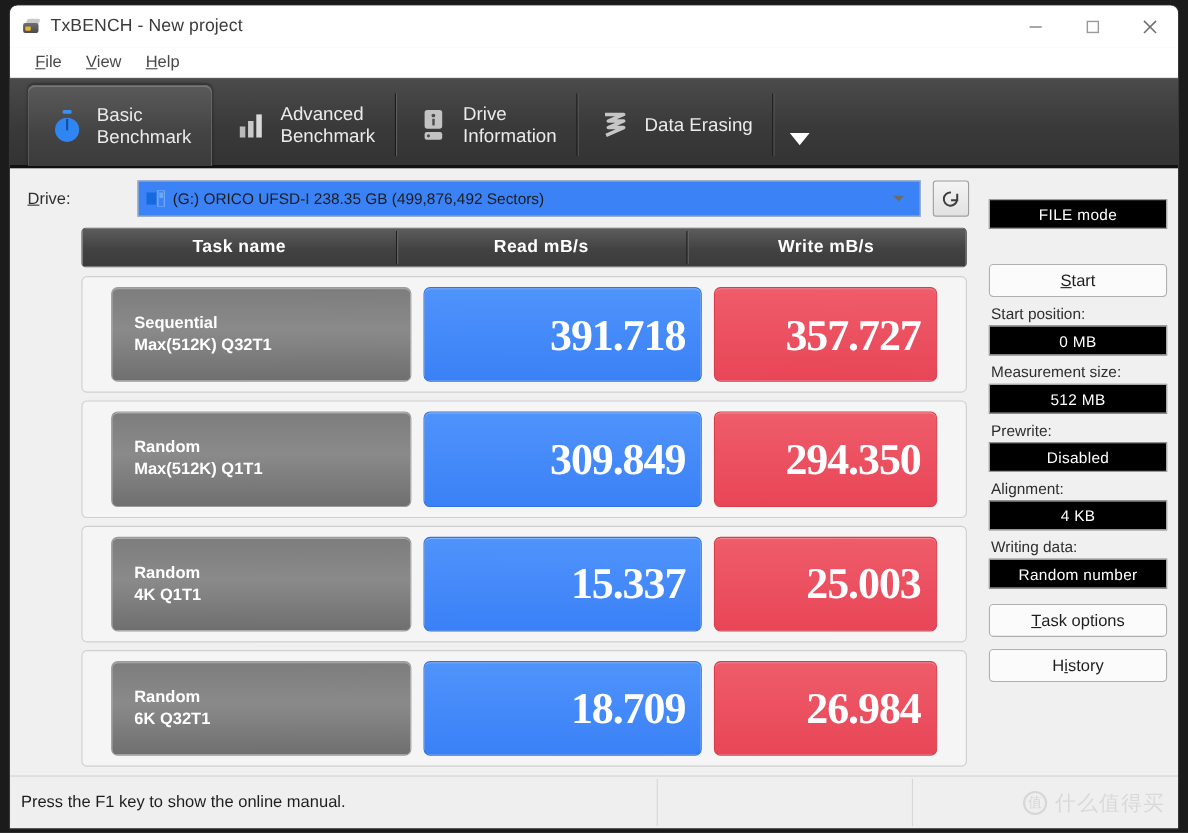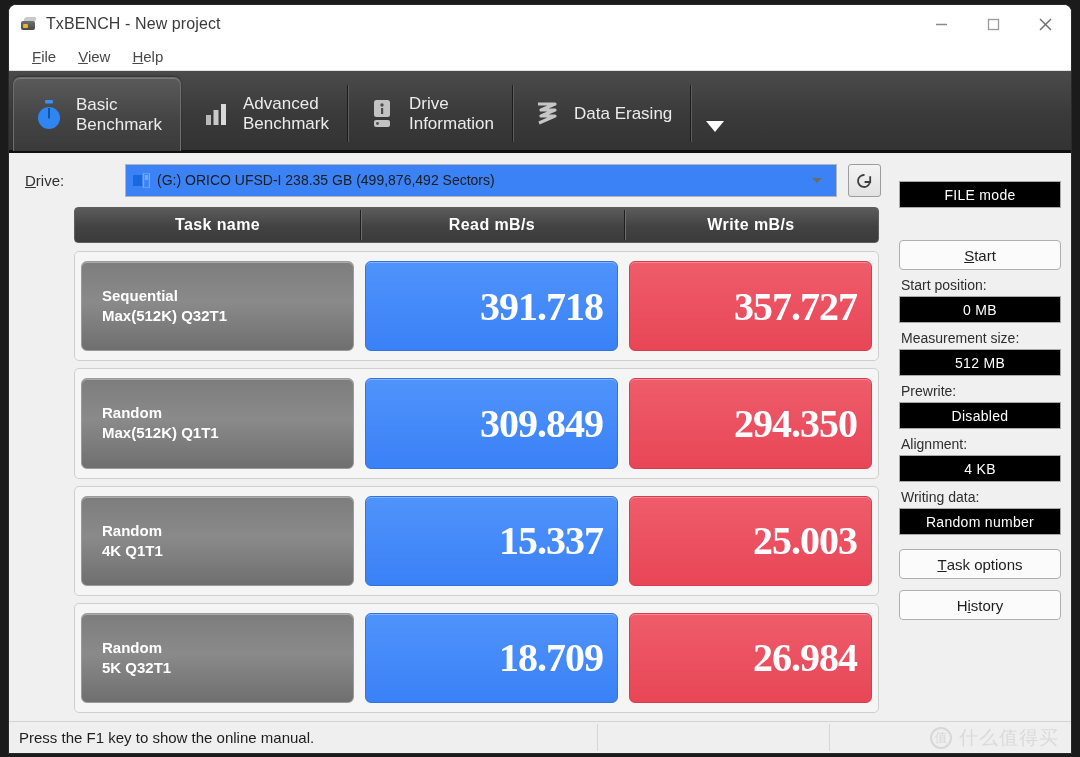--- a/index.html
+++ b/index.html
@@ -75,21 +75,21 @@
     font-size: 15px; color: #494949;
     padding: 2px 11px;
   }
   .menu-item u { text-decoration: underline; }
 
   
   #tabbar {
     height: 82px; min-height: 82px;
     background: linear-gradient(#4b4b4b, #3a3a3a 55%, #333333);
     display: flex; align-items: stretch;
-    padding: 6px 0 0 4px;
+    padding: 6px 0 0 16px;
     border-bottom: 3px solid #111;
     position: relative;
   }
   .tab {
     display: flex; align-items: center;
     padding: 0 18px;
     position: relative;
   }
   .tab + .tab::before {
     content: ""; position: absolute; left: 0; top: 8px; bottom: 8px;
@@ -213,21 +213,21 @@
     margin-top: 8px;
     gap: 7px;
     padding-bottom: 8px;
   }
   .row {
     flex: 1;
     background: #f5f5f5;
     border: 1px solid #cfcfcf;
     border-radius: 5px;
     display: flex; align-items: center;
-    padding: 9px 6px;
+    padding: 9px 26px;
   }
   .cell-task {
     width: 273px; flex: 0 0 273px; height: 100%;
     background: linear-gradient(#7d7d7d, #8a8a8a 45%, #6f6f6f);
     border: 1px solid #9b9b9b;
     border-radius: 6px;
     box-shadow: inset 0 1px 0 rgba(255,255,255,.35);
     display: flex; flex-direction: column; justify-content: center;
     padding-left: 20px;
   }
@@ -283,21 +283,21 @@
     color: #1e1e1e; font-size: 15px;
   }
   .side-btn u { text-decoration: underline; }
   #mode-btn { margin-top: 20px; }
   #start-btn { margin-top: 32px; }
   #task-options-btn { margin-top: 14px; }
   #history-btn { margin-top: 11px; }
 
   
   #statusbar {
-    height: 32px; min-height: 32px;
+    height: 48px; min-height: 32px;
     background: #efefef;
     border-top: 1px solid #d2d2d2;
     display: flex; align-items: center;
     position: relative;
   }
   #status-text {
     font-size: 15px; color: #1e1e1e;
     padding-left: 10px;
   }
   .sb-div {
@@ -467,21 +467,21 @@
               <div class="task-l1">Random</div>
               <div class="task-l2">4K Q1T1</div>
             </div>
             <div class="cell-val cell-read">15.337</div>
             <div class="cell-val cell-write">25.003</div>
           </div>
 
           <div class="row">
             <div class="cell-task">
               <div class="task-l1">Random</div>
-              <div class="task-l2">5K Q32T1</div>
+              <div class="task-l2">6K Q32T1</div>
             </div>
             <div class="cell-val cell-read">18.709</div>
             <div class="cell-val cell-write">26.984</div>
           </div>
 
         </div>
       </div>
     </div>
 
     <div id="right">

